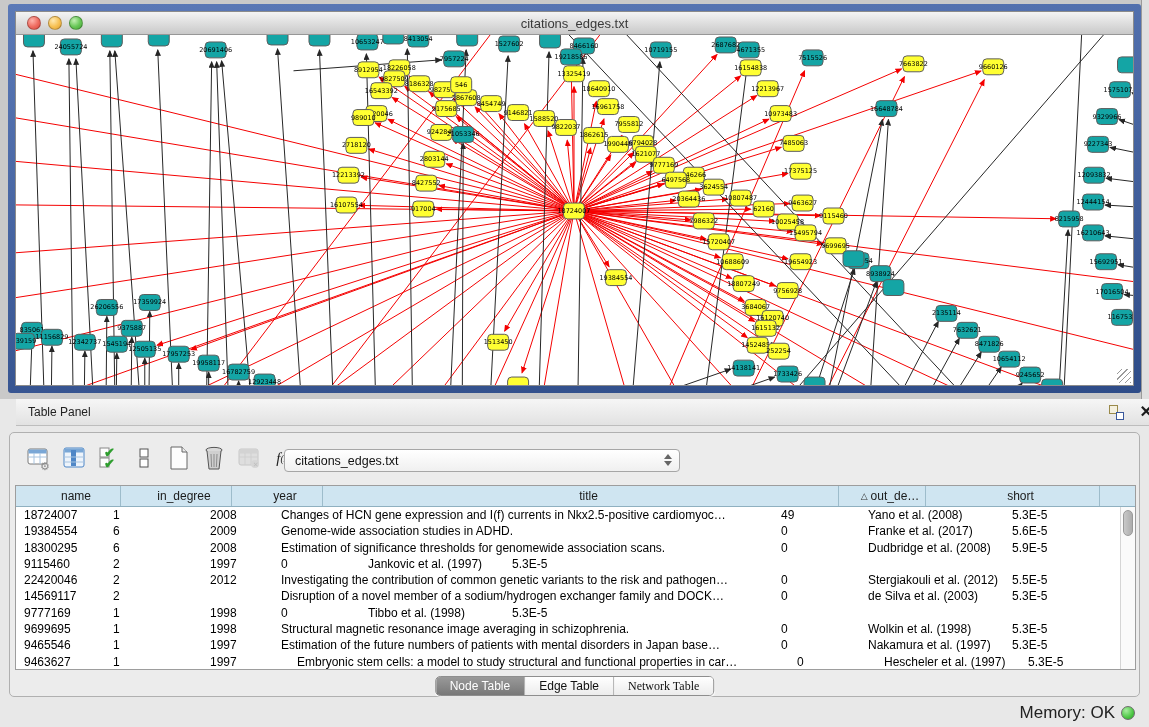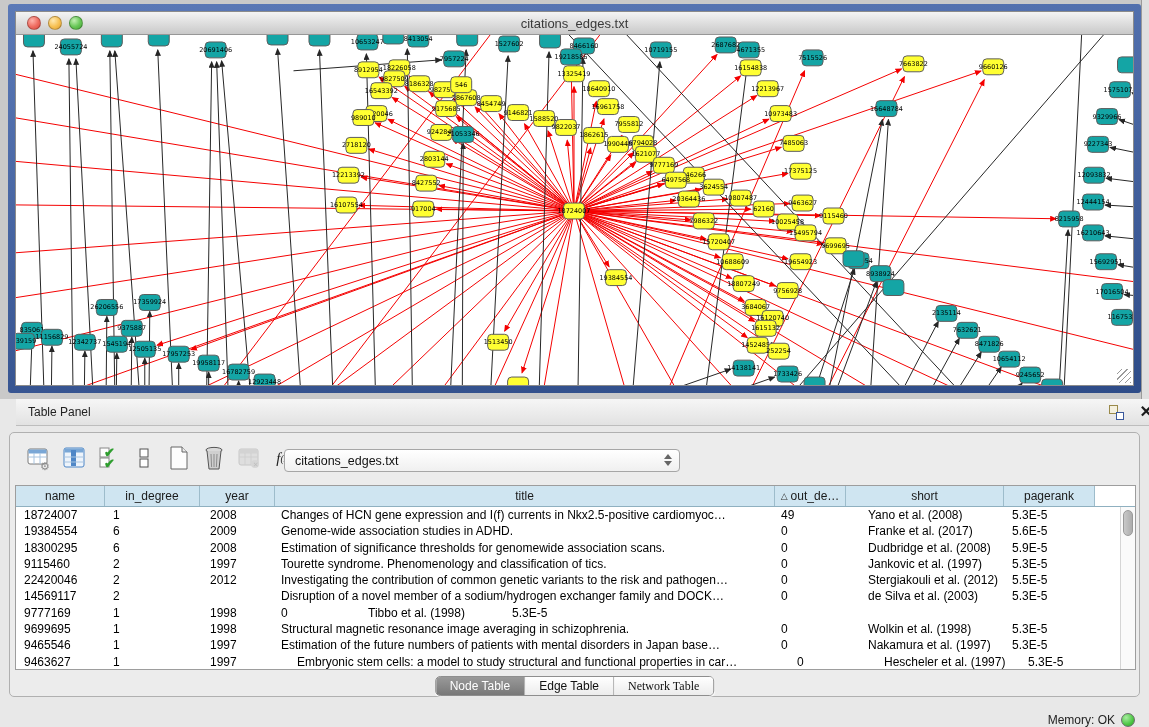--- a/index.html
+++ b/index.html
@@ -47,41 +47,41 @@
               display:flex; align-items:center; padding:0 22px 0 10px; font-size:12.5px; color:#111; }
   .dd-arrows { position:absolute; right:7px; top:4px; display:flex; flex-direction:column; gap:2px; }
   .dd-arrows i { width:0; height:0; border-left:4px solid transparent; border-right:4px solid transparent; }
   .dd-arrows .up { border-bottom:5px solid #666; }
   .dd-arrows .dn { border-top:5px solid #666; }
   
   .gridtable { position:absolute; left:5px; top:52px; width:1121px; height:185px;
                background:#fff; border:1px solid #9d9d9d; overflow:hidden; }
   .thead { display:flex; height:21px; background:#cfe5f1; border-bottom:1px solid #8fb0c0; }
   .th { border-right:1px solid #9dbccb; display:flex; align-items:center; justify-content:center;
-        font-size:12px; color:#1a1a1a; overflow:hidden; white-space:nowrap; flex:0 0 auto; }
+        font-size:12px; color:#1a1a1a; overflow:hidden; white-space:nowrap; flex:0 0 auto;margin-left:16px; }
   .th .tri { font-size:9px; margin-right:3px; color:#333; }
   .th.filler { background:#fff; border-right:none; }
   .trow { display:flex; height:16.3px; font-size:12px; color:#000; white-space:nowrap; }
   .td { flex:0 0 auto; overflow:hidden; padding-top:1px; }
   .vscroll { position:absolute; right:0; top:21px; bottom:0; width:15px; background:#fafafa;
              border-left:1px solid #d5d5d5; }
   .vthumb { position:absolute; left:2px; top:3px; width:10px; height:26px; border-radius:5px;
             background:linear-gradient(90deg,#c9c9c9,#adadad); border:1px solid #9a9a9a; }
   
   .tabs { position:absolute; left:50%; transform:translateX(-50%); top:243px; display:flex;
           border:1px solid #8e8e8e; border-radius:5px; overflow:hidden; height:20px;
           box-shadow:0 1px 1px rgba(255,255,255,.8); }
   .tab { display:flex; align-items:center; justify-content:center; font-size:12px; color:#111;
          background:linear-gradient(#ffffff,#ececec); border-right:1px solid #aaa; padding:0 14px; cursor:default; }
   .tab:last-child { border-right:none;font-family:Liberation Serif, serif; }
   .tab.active { background:linear-gradient(#999999,#787878); color:#fff; }
   
   .statusbar { position:absolute; left:0; top:698px; width:1149px; height:29px; background:#e8e8e8;
-               display:flex; align-items:flex-end; justify-content:flex-end; padding-right:14px;
-               font-size:12px; color:#222; gap:6px; }
+               display:flex; align-items:center; justify-content:flex-end; padding-right:14px;
+               font-size:17px; color:#222; gap:6px; }
   .mem-light { width:14px; height:14px; border-radius:50%; border:1px solid #6d6d6d;
                background:radial-gradient(circle at 35% 30%, #a8eda0, #4cc644 60%, #2f9e2b); }
   svg text.nlabel { font-family:"DejaVu Sans", sans-serif; font-size:6.5px; fill:#000; }
 </style>
 </head>
 <body>
 
 <div class="desk-top"></div>
 <div class="right-frame-strip"></div>
 
@@ -886,21 +886,20 @@
           <div class="td" style="width: 75px; padding-left: 10px;">2008</div>
           <div class="td" style="width: 500px; padding-left: 6px;">Estimation of significance thresholds for genomewide association scans.</div>
           <div class="td" style="width: 71px; padding-left: 6px;">0</div>
           <div class="td" style="width: 158px; padding-left: 22px;">Dudbridge et al. (2008)</div>
           <div class="td" style="width: 91px; padding-left: 8px;">5.9E-5</div>
         </div>
         <div class="trow">
           <div class="td" style="width: 89px; padding-left: 8px;">9115460</div>
           <div class="td" style="width: 95px; padding-left: 8px;">2</div>
           <div class="td" style="width: 75px; padding-left: 10px;">1997</div>
-          <div class="td" style="width: 500px; padding-left: 6px;">Tourette syndrome. Phenomenology and classification of tics.</div>
           <div class="td" style="width: 71px; padding-left: 6px;">0</div>
           <div class="td" style="width: 158px; padding-left: 22px;">Jankovic et al. (1997)</div>
           <div class="td" style="width: 91px; padding-left: 8px;">5.3E-5</div>
         </div>
         <div class="trow">
           <div class="td" style="width: 89px; padding-left: 8px;">22420046</div>
           <div class="td" style="width: 95px; padding-left: 8px;">2</div>
           <div class="td" style="width: 75px; padding-left: 10px;">2012</div>
           <div class="td" style="width: 500px; padding-left: 6px;">Investigating the contribution of common genetic variants to the risk and pathogen…</div>
           <div class="td" style="width: 71px; padding-left: 6px;">0</div>

